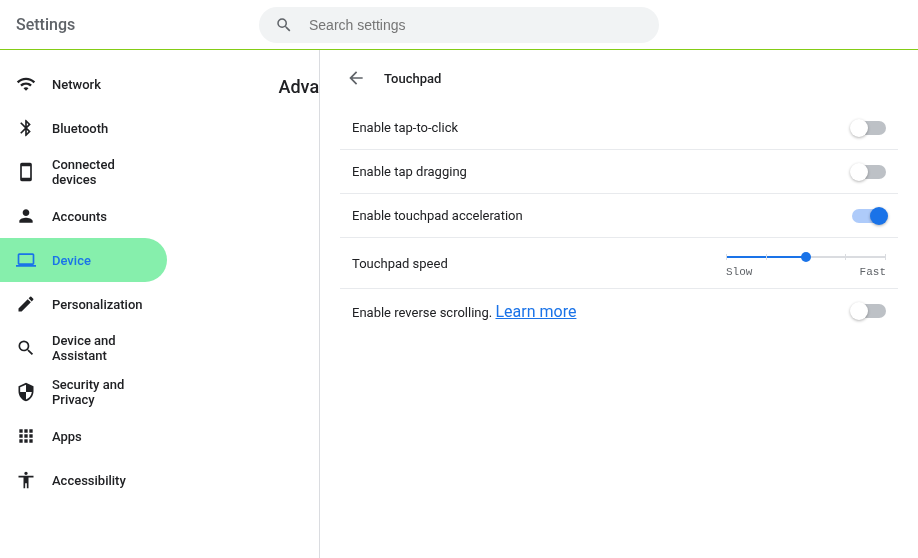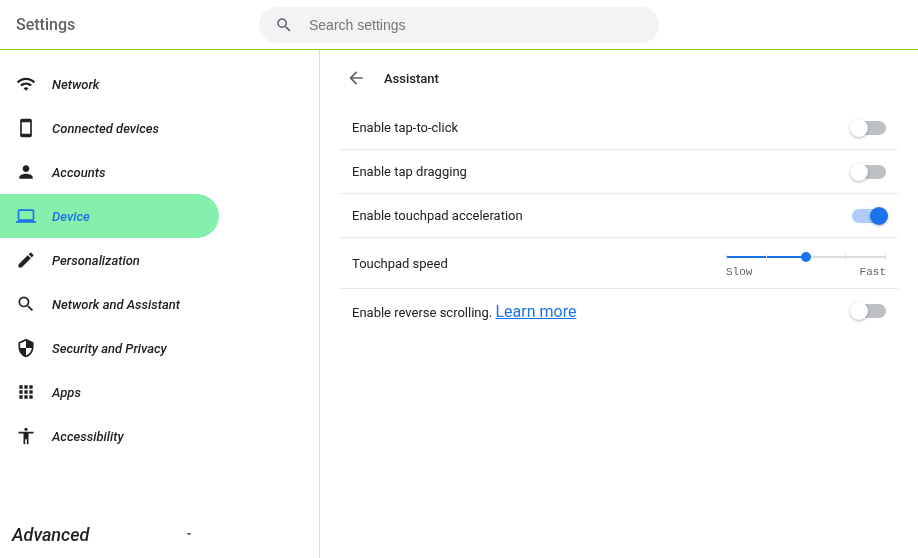--- a/index.html
+++ b/index.html
@@ -54,22 +54,21 @@
   flex: 1;
   display: flex;
   overflow: hidden;
 }
 .sidebar {
   width: 320px;
   padding-top: 12px;
   border-right: 1px solid #dadce0;
   overflow-y: auto;
   display: flex;
-  flex-direction: column;
-  font-style: italic;
+  flex-direction: row;
 }
 .sidebar-items { flex: 1; }
 .sidebar-item {
   height: 44px;
   display: flex;
   align-items: center;
   padding: 0 24px 0 16px;
   cursor: pointer;
   border-radius: 0 22px 22px 0;
   margin-right: 100px;
@@ -217,20 +216,26 @@
     <div class="sidebar">
       <div class="sidebar-items">
         <div class="sidebar-item">
           <svg width="20" height="20" viewBox="0 0 24 24">
               <path d="M1 9l2 2c4.97-4.97 13.03-4.97 18 0l2-2C16.93 2.93 7.07 2.93 1 9zm8 8l3 3 3-3c-1.66-1.66-4.34-1.66-6 0zm-4-4l2 2c2.76-2.76 7.24-2.76 10 0l2-2C15.14 9.14 8.86 9.14 5 13z"></path>
             </svg>
           <span class="sidebar-label">Network</span>
         </div>
         <div class="sidebar-item">
           <svg width="20" height="20" viewBox="0 0 24 24">
+              <path d="M17.71 7.71L12 2h-1v7.59L6.41 5 5 6.41 10.59 12 5 17.59 6.41 19 11 14.41V22h1l5.71-5.71L13.41 12l4.3-4.29zM13 5.83l1.88 1.88L13 9.59V5.83zm1.88 10.46L13 18.17v-3.76l1.88 1.88z"></path>
+            </svg>
+          <span class="sidebar-label">Bluetooth</span>
+        </div>
+        <div class="sidebar-item">
+          <svg width="20" height="20" viewBox="0 0 24 24">
               <path d="M17 1H7c-1.1 0-2 .9-2 2v18c0 1.1.9 2 2 2h10c1.1 0 2-.9 2-2V3c0-1.1-.9-2-2-2zm0 18H7V5h10v14z"></path>
             </svg>
           <span class="sidebar-label">Connected devices</span>
         </div>
         <div class="sidebar-item">
           <svg width="20" height="20" viewBox="0 0 24 24">
               <path d="M12 12c2.21 0 4-1.79 4-4s-1.79-4-4-4-4 1.79-4 4 1.79 4 4 4zm0 2c-2.67 0-8 1.34-8 4v2h16v-2c0-2.66-5.33-4-8-4z"></path>
             </svg>
           <span class="sidebar-label">Accounts</span>
         </div>
@@ -243,21 +248,21 @@
         <div class="sidebar-item">
           <svg width="20" height="20" viewBox="0 0 24 24">
               <path d="M3 17.25V21h3.75L17.81 9.94l-3.75-3.75L3 17.25zM20.71 7.04c.39-.39.39-1.02 0-1.41l-2.34-2.34a.9959.9959 0 00-1.41 0l-1.83 1.83 3.75 3.75 1.83-1.83z"></path>
             </svg>
           <span class="sidebar-label">Personalization</span>
         </div>
         <div class="sidebar-item">
           <svg width="20" height="20" viewBox="0 0 24 24">
               <path d="M15.5 14h-.79l-.28-.27A6.471 6.471 0 0016 9.5 6.5 6.5 0 109.5 16c1.61 0 3.09-.59 4.23-1.57l.27.28v.79l5 5L20.49 19l-5-5zm-6 0C7.01 14 5 11.99 5 9.5S7.01 5 9.5 5 14 7.01 14 9.5 11.99 14 9.5 14z"></path>
             </svg>
-          <span class="sidebar-label">Network and Assistant</span>
+          <span class="sidebar-label">Device and Assistant</span>
         </div>
         <div class="sidebar-item">
           <svg width="20" height="20" viewBox="0 0 24 24">
               <path d="M12 1L3 5v6c0 5.55 3.84 10.74 9 12 5.16-1.26 9-6.45 9-12V5l-9-4zm0 10.99h7c-.53 4.12-3.28 7.79-7 8.94V12H5V6.3l7-3.11v8.8z"></path>
             </svg>
           <span class="sidebar-label">Security and Privacy</span>
         </div>
         <div class="sidebar-item">
           <svg width="20" height="20" viewBox="0 0 24 24">
               <path d="M4 8h4V4H4v4zm6 12h4v-4h-4v4zm-6 0h4v-4H4v4zm0-6h4v-4H4v4zm6 0h4v-4h-4v4zm6-10v4h4V4h-4zm-6 4h4V4h-4v4zm6 6h4v-4h-4v4zm0 6h4v-4h-4v4z"></path>
@@ -279,21 +284,21 @@
       </div>
     </div>
 
     <div class="main">
       <div class="page-header">
         <div class="back-btn">
           <svg width="20" height="20" viewBox="0 0 24 24">
               <path d="M20 11H7.83l5.59-5.59L12 4l-8 8 8 8 1.41-1.41L7.83 13H20v-2z"></path>
             </svg>
         </div>
-        <div class="page-title">Assistant</div>
+        <div class="page-title">Touchpad</div>
       </div>
 
       <div class="setting-row">
         <span class="setting-label">Enable tap-to-click</span>
         <div class="toggle"></div>
       </div>
 
       <div class="setting-row">
         <span class="setting-label">Enable tap dragging</span>
         <div class="toggle"></div>

